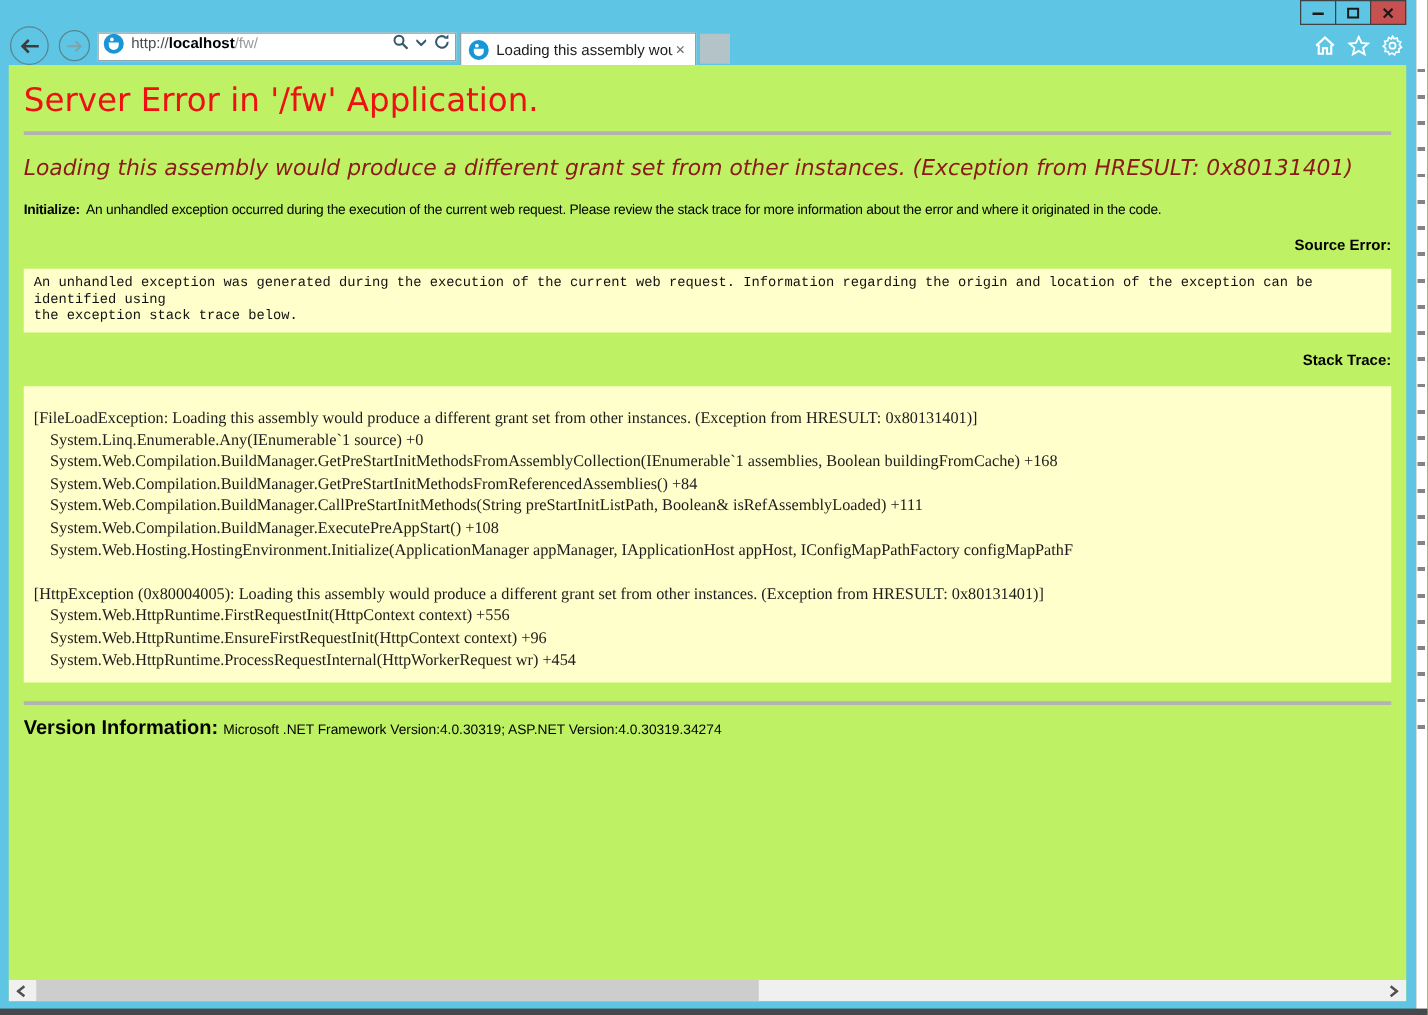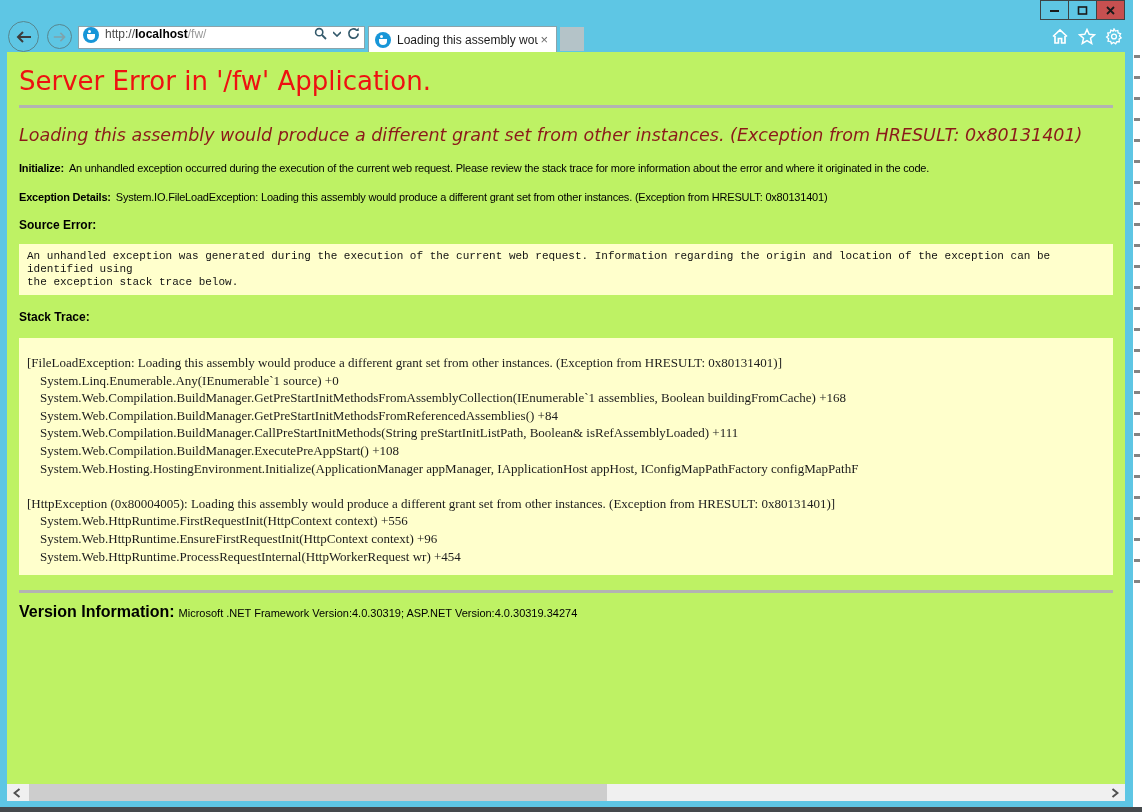--- a/index.html
+++ b/index.html
@@ -105,21 +105,21 @@
     margin-top: 14px; font-family: "DejaVu Sans", sans-serif;
     font-size: 26px; font-weight: normal; color: var(--heading-red, #ee1111);
   }
   .rule { height: 3px; background: #b3b3b3; margin-top: 9px; border: none; }
   .page h2 {
     margin-top: 17px; font-family: "DejaVu Sans", sans-serif;
     font-size: 17.5px; font-weight: normal; font-style: italic;
     color: var(--subheading-maroon, #8b1a1a); white-space: nowrap; overflow: hidden;
   }
   .meta { margin-top: 17px; font-size: 11px; color: #000; letter-spacing: -0.2px; }
-  .meta b, .section-label { font-size: 12px; }
+  .meta b, .section-label { font-size: 12px; text-align: right; }
   .meta .lbl { font-weight: bold; margin-right: 5px; }
   .section-label { font-weight: bold; margin-top: 15px; }
 
   .code-box {
     margin-top: 12px; background: var(--code-box-yellow, #ffffcc);
     color: #111; overflow: hidden;
   }
   .source-box {
     padding: 6px 8px; font-family: "Liberation Mono", monospace;
     font-size: 11px; line-height: 13px; white-space: pre-wrap;
@@ -239,21 +239,20 @@
   <div class="viewport">
     <div class="page">
 
       <h1>Server Error in '/fw' Application.</h1>
       <div class="rule"></div>
 
       <h2>Loading this assembly would produce a different grant set from other instances. (Exception from HRESULT: 0x80131401)</h2>
 
       <p class="meta"><span class="lbl">Initialize:</span><span>An unhandled exception occurred during the execution of the current web request. Please review the stack trace for more information about the error and where it originated in the code.</span></p>
 
-      <p class="meta"><span class="lbl">Exception Details:</span><span>System.IO.FileLoadException: Loading this assembly would produce a different grant set from other instances. (Exception from HRESULT: 0x80131401)</span></p>
 
       <p class="section-label">Source Error:</p>
       <div class="code-box source-box">An unhandled exception was generated during the execution of the current web request. Information regarding the origin and location of the exception can be identified using
 the exception stack trace below.</div>
 
       <p class="section-label">Stack Trace:</p>
       <div class="code-box stack-box">[FileLoadException: Loading this assembly would produce a different grant set from other instances. (Exception from HRESULT: 0x80131401)]
     System.Linq.Enumerable.Any(IEnumerable`1 source) +0
     System.Web.Compilation.BuildManager.GetPreStartInitMethodsFromAssemblyCollection(IEnumerable`1 assemblies, Boolean buildingFromCache) +168
     System.Web.Compilation.BuildManager.GetPreStartInitMethodsFromReferencedAssemblies() +84

